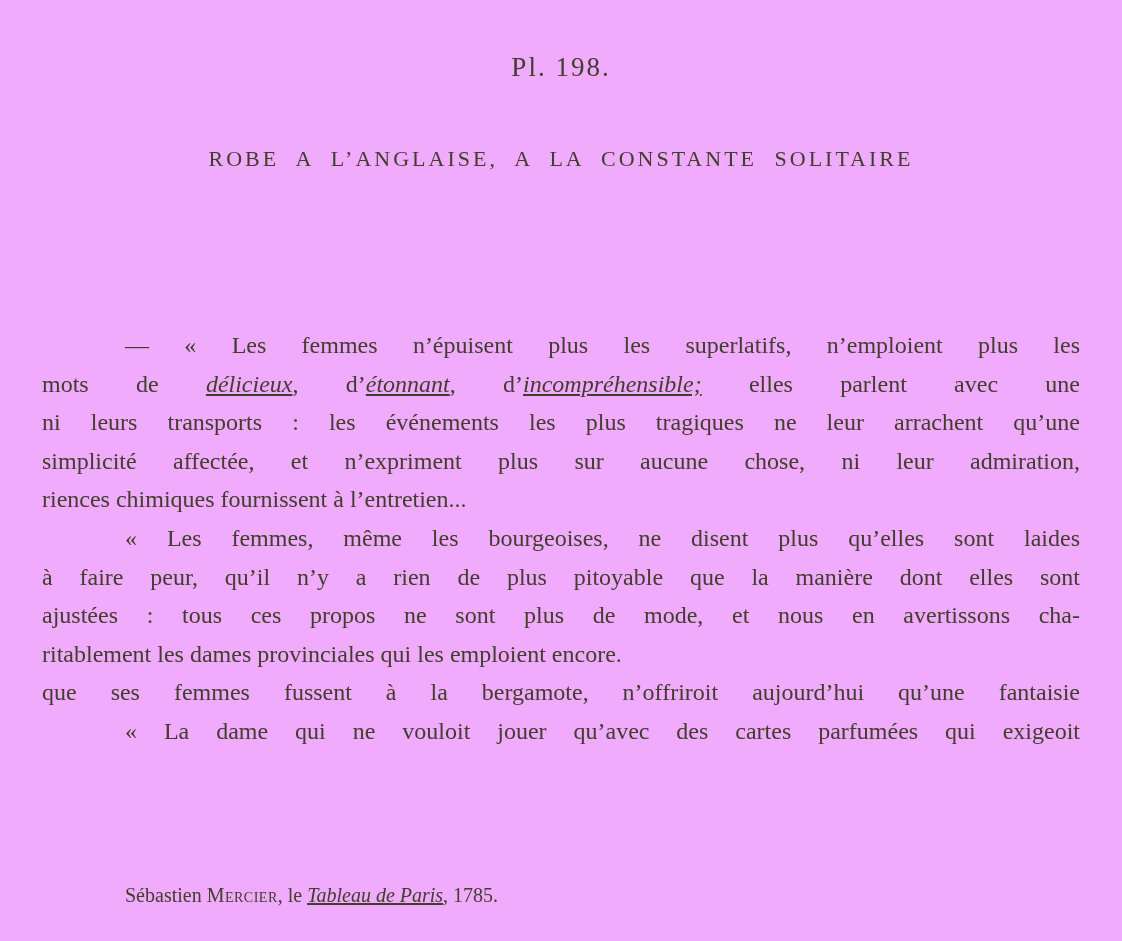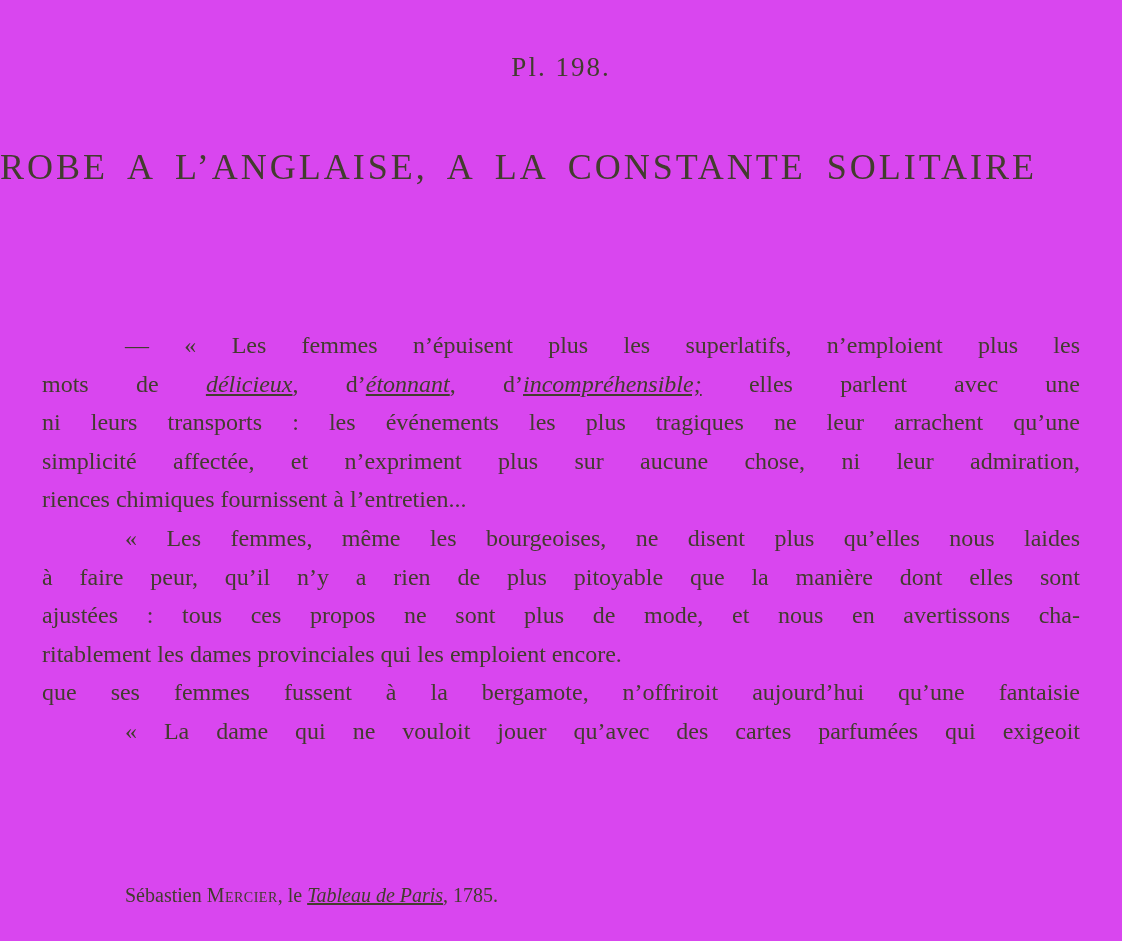--- a/index.html
+++ b/index.html
@@ -4,40 +4,41 @@
 <style>
   html, body {
     margin: 0;
     padding: 0;
     background: #e7e3d1;
   }
   .page {
     position: relative;
     width: 1122px;
     height: 941px;
-    background: #d946ef;
+    background: #f0abfc;
     color: #423d2e;
     font-family: "Liberation Serif", "DejaVu Serif", serif;
     overflow: hidden;
   }
   .plate {
     position: absolute;
     top: 52px;
     left: 0;
     width: 100%;
     text-align: center;
     font-size: 27px;
     letter-spacing: 2px;
   }
   .doc-title {
     position: absolute;
     top: 146px;
     left: 0;
     width: 100%;
-    font-size: 36px;
+    text-align: center;
+    font-size: 22px;
     letter-spacing: 3px;
     word-spacing: 9px;
   }
   .body-text {
     position: absolute;
     top: 326px;
     left: 42px;
     width: 1038px;
     font-size: 24px;
     line-height: 38.6px;
@@ -71,21 +72,21 @@
   <div class="doc-title">ROBE A L’ANGLAISE, A LA CONSTANTE SOLITAIRE</div>
 
   <div class="body-text">
 
     <div class="line indent">— « Les femmes n’épuisent plus les superlatifs, n’emploient plus les</div>
     <div class="line"><span>mots de </span><span class="it">délicieux</span><span>, d’</span><span class="it">étonnant</span><span>, d’</span><span class="it">incompréhensible;</span><span> elles parlent avec une</span></div>
     <div class="line">ni leurs transports : les événements les plus tragiques ne leur arrachent qu’une</div>
     <div class="line">simplicité affectée, et n’expriment plus sur aucune chose, ni leur admiration,</div>
     <div class="line last">riences chimiques fournissent à l’entretien...</div>
 
-    <div class="line indent">« Les femmes, même les bourgeoises, ne disent plus qu’elles nous laides</div>
+    <div class="line indent">« Les femmes, même les bourgeoises, ne disent plus qu’elles sont laides</div>
     <div class="line">à faire peur, qu’il n’y a rien de plus pitoyable que la manière dont elles sont</div>
     <div class="line">ajustées : tous ces propos ne sont plus de mode, et nous en avertissons cha-</div>
     <div class="line last">ritablement les dames provinciales qui les emploient encore.</div>
 
     <div class="line">que ses femmes fussent à la bergamote, n’offriroit aujourd’hui qu’une fantaisie</div>
     <div class="line indent">« La dame qui ne vouloit jouer qu’avec des cartes parfumées qui exigeoit</div>
 
   </div>
 
   <div class="citation"><span>Sébastien </span><span class="sc">Mercier</span><span>, le </span><span class="it">Tableau de Paris</span><span>, 1785.</span></div>

